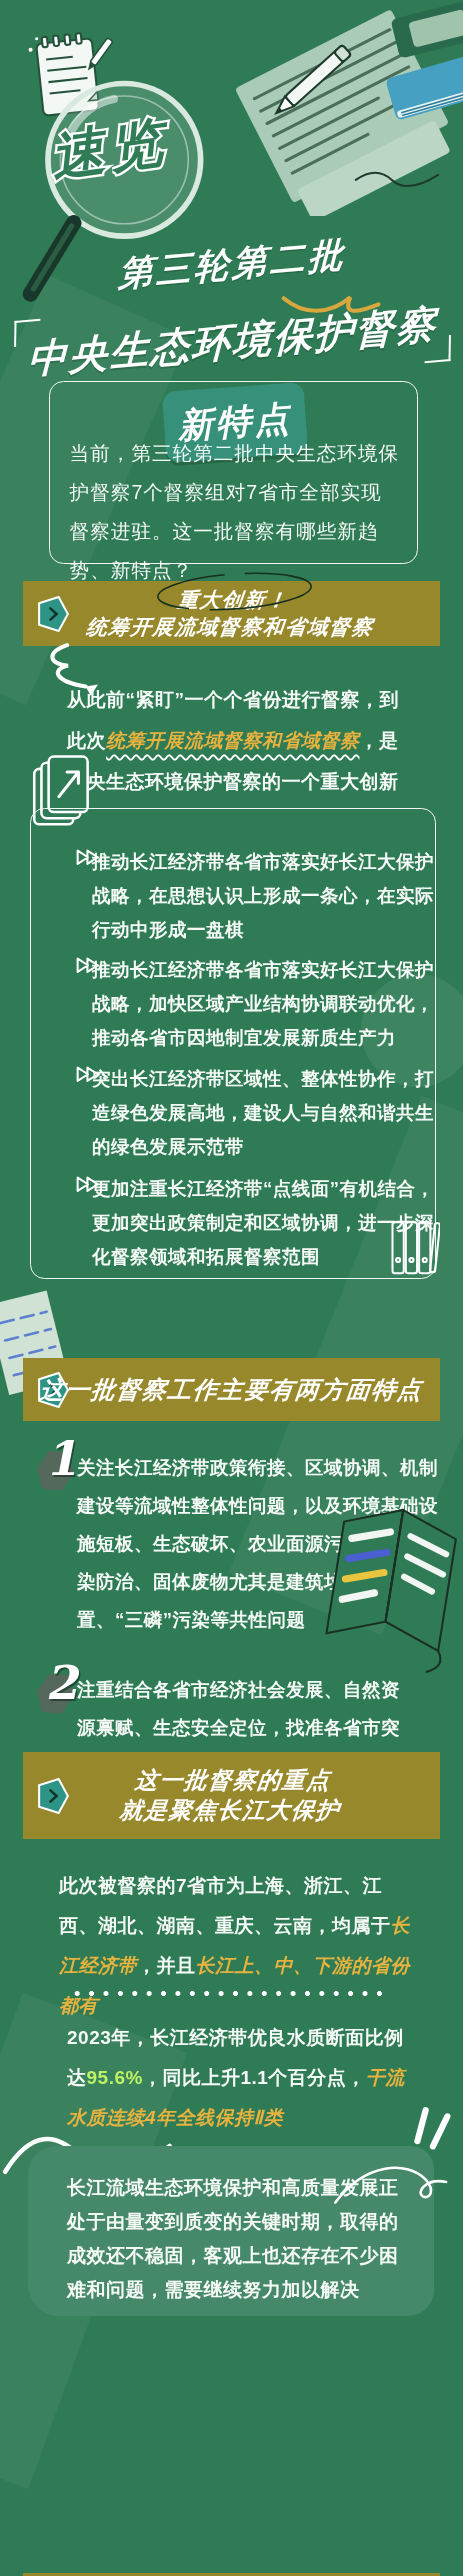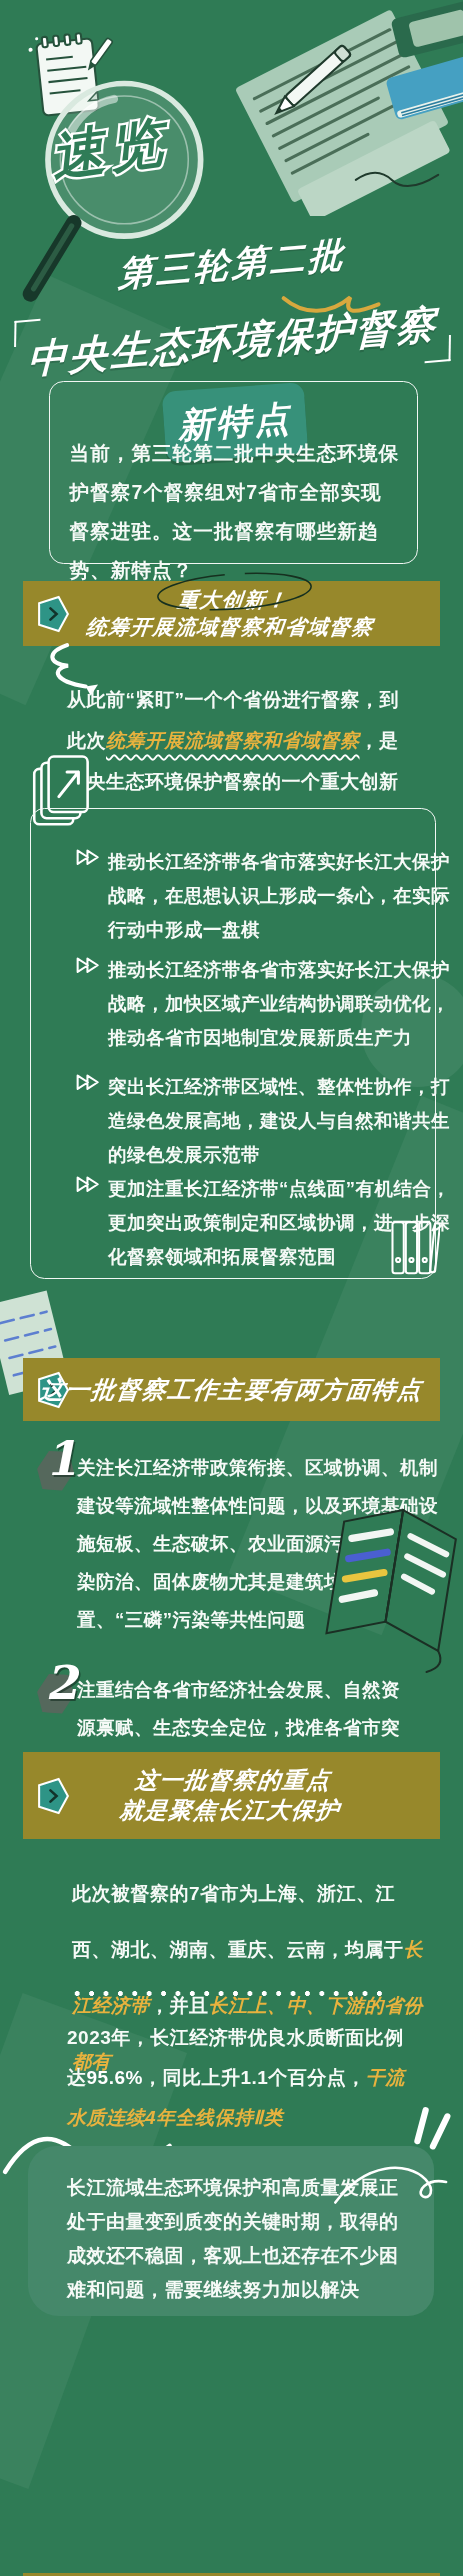--- a/index.html
+++ b/index.html
@@ -18,38 +18,38 @@
     text-align:center;text-shadow:0 2.1px 0 rgba(20,50,35,.25);}
   .bracket{position:absolute;width:24px;height:24px;}
   .bracket.tl{left:-3.1px;top:-13.4px;border-left:2.6px solid #fff;border-top:2.6px solid #fff;}
   .bracket.br{right:-3.1px;bottom:-11.3px;border-right:2.6px solid #fff;border-bottom:2.6px solid #fff;}
   .badge-new{position:absolute;left:164px;top:387px;width:142px;height:71px;background:#37917A;
     border-radius:13.4px;transform:rotate(-4deg);display:flex;align-items:center;justify-content:center;
     box-shadow:0 3.6px 0 rgba(16,44,31,.25);}
   .badge-new span{color:#fff;font-size:35px;font-weight:800;font-style:italic;letter-spacing:3.1px;}
   
   .wbox{position:absolute;border:1.8px solid #F2F7F4;border-radius:14.4px;}
-  .wbox .btext{position:absolute;color:#F6FAF7;font-size:19.6px;line-height:39px;letter-spacing:1px;font-weight:700;}
+  .wbox .btext{position:absolute;color:#F6FAF7;font-size:19.6px;line-height:39px;letter-spacing:1px;font-weight:400;}
   
   .banner{position:absolute;left:23px;width:417px;background:#97882B;display:flex;align-items:center;justify-content:center;}
   .banner .bt{width:100%;text-align:center;color:#fff;font-weight:800;font-style:italic;
     letter-spacing:1.5px;line-height:1.3;transform:skewX(-6deg);}
   .hexwrap{position:absolute;left:14.4px;top:50%;transform:translateY(-50%);}
   
   .para{position:absolute;color:#F6FAF7;font-size:19px;font-weight:600;letter-spacing:0.5px;}
-  .gold{color:#ffffff;}
+  .gold{color:#bef264;}
   .gold-i{color:#E8B23E;font-style:italic;}
   .wavy{text-decoration:underline;text-decoration-style:wavy;text-decoration-color:#fff;
     text-decoration-thickness:1.5px;text-underline-offset:6.7px;}
   .dots{position:absolute;height:7.2px;background-image:radial-gradient(circle,#fff 2.6px,rgba(0,0,0,0) 2.8px);
     background-size:14.4px 7.2px;background-repeat:repeat-x;}
   
   .bullet{position:absolute;left:45px;width:376px;}
   .bullet .marker{position:absolute;left:0;top:4.1px;}
-  .bullet .btxt{display:block;margin-left:32px;color:#F6FAF7;font-size:18.5px;line-height:34px;letter-spacing:0.5px;font-weight:600;}
+  .bullet .btxt{display:block;margin-left:16px;color:#F6FAF7;font-size:18.5px;line-height:34px;letter-spacing:0.5px;font-weight:600;}
   
   .numhex{position:absolute;width:37px;height:41px;background:#55685C;
     clip-path:polygon(25% 5%,78% 0%,100% 48%,75% 96%,22% 100%,0% 52%);transform:rotate(8deg);}
   .numch{position:absolute;color:#fff;font-family:"DejaVu Serif",serif;font-style:italic;font-weight:700;
     font-size:47px;text-shadow:1.5px 2.1px 0 rgba(15,38,27,.55);}
   .itemtxt{position:absolute;left:77px;width:361px;color:#F6FAF7;font-size:18.5px;line-height:38px;letter-spacing:0.5px;font-weight:600;}
   
   .panel{position:absolute;left:28px;width:406px;background:#45886A;border-radius:28px 23px 26px 31px;}
   .panel .ptxt{position:absolute;left:39px;top:25px;width:335px;color:#F6FAF7;font-size:19px;line-height:34px;letter-spacing:0.5px;font-weight:600;}
 </style>
@@ -192,21 +192,21 @@
           <path d="M3 3 L23 16 L3 29 Z M22 3 L42 16 L22 29 Z" fill="none" stroke="#fff" stroke-width="4" stroke-linejoin="round"></path>
         </svg>
       <span class="btxt">推动长江经济带各省市落实好长江大保护战略，在思想认识上形成一条心，在实际行动中形成一盘棋</span>
     </div>
     <div class="bullet" style="top:144px;">
       <svg class="marker" width="27" height="16.5" viewBox="0 0 52 32">
           <path d="M3 3 L23 16 L3 29 Z M22 3 L42 16 L22 29 Z" fill="none" stroke="#fff" stroke-width="4" stroke-linejoin="round"></path>
         </svg>
       <span class="btxt">推动长江经济带各省市落实好长江大保护战略，加快区域产业结构协调联动优化，推动各省市因地制宜发展新质生产力</span>
     </div>
-    <div class="bullet" style="top:261px;">
+    <div class="bullet" style="top:253px;">
       <svg class="marker" width="27" height="16.5" viewBox="0 0 52 32">
           <path d="M3 3 L23 16 L3 29 Z M22 3 L42 16 L22 29 Z" fill="none" stroke="#fff" stroke-width="4" stroke-linejoin="round"></path>
         </svg>
       <span class="btxt">突出长江经济带区域性、整体性协作，打造绿色发展高地，建设人与自然和谐共生的绿色发展示范带</span>
     </div>
     <div class="bullet" style="top:363px;">
       <svg class="marker" width="27" height="16.5" viewBox="0 0 52 32">
           <path d="M3 3 L23 16 L3 29 Z M22 3 L42 16 L22 29 Z" fill="none" stroke="#fff" stroke-width="4" stroke-linejoin="round"></path>
         </svg>
       <span class="btxt">更加注重长江经济带“点线面”有机结合，更加突出政策制定和区域协调，进一步深化督察领域和拓展督察范围</span>
@@ -277,21 +277,21 @@
     <svg class="hexwrap" width="33" height="38" viewBox="0 0 64 74">
       <polygon points="4,16 42,4 60,37 42,70 4,58" fill="#2E9486" stroke="#fff" stroke-width="4"></polygon>
       <path d="M26 26 L38 37 L26 48" fill="none" stroke="#12332A" stroke-width="5" stroke-linecap="round"></path>
     </svg>
     <div class="bt" style="font-size:23px;">
       <span>这一批督察的重点</span><br>
       <span>就是聚焦长江大保护</span>
     </div>
   </div>
 
-  <div class="para" style="left:72px;top:1866px;width:355px;line-height:56px;">
+  <div class="para" style="left:59px;top:1866px;width:355px;line-height:40px;">
     <span>此次被督察的7省市为上海、浙江、江西、湖北、湖南、重庆、云南，均属于</span><span class="gold-i">长江经济带</span><span>，并且</span><span class="gold-i">长江上、中、下游的省份都有</span>
   </div>
   <div class="dots" style="left:70px;top:1990px;width:314px;"></div>
 
   <div class="para" style="left:67px;top:2018px;width:355px;line-height:40px;">
     <span>2023年，长江经济带优良水质断面比例达</span><span class="gold" style="font-weight:800;">95.6%</span><span>，同比上升1.1个百分点，</span><span class="gold-i">干流水质连续4年全线保持Ⅱ类</span>
   </div>
 
   <svg class="deco" style="left:0;top:2110px;" width="185" height="72" viewBox="0 0 360 140">
     <path d="M10 120 C60 40 110 40 160 95 C200 138 250 130 330 70" fill="none" stroke="#fff" stroke-width="9" stroke-linecap="round"></path>

